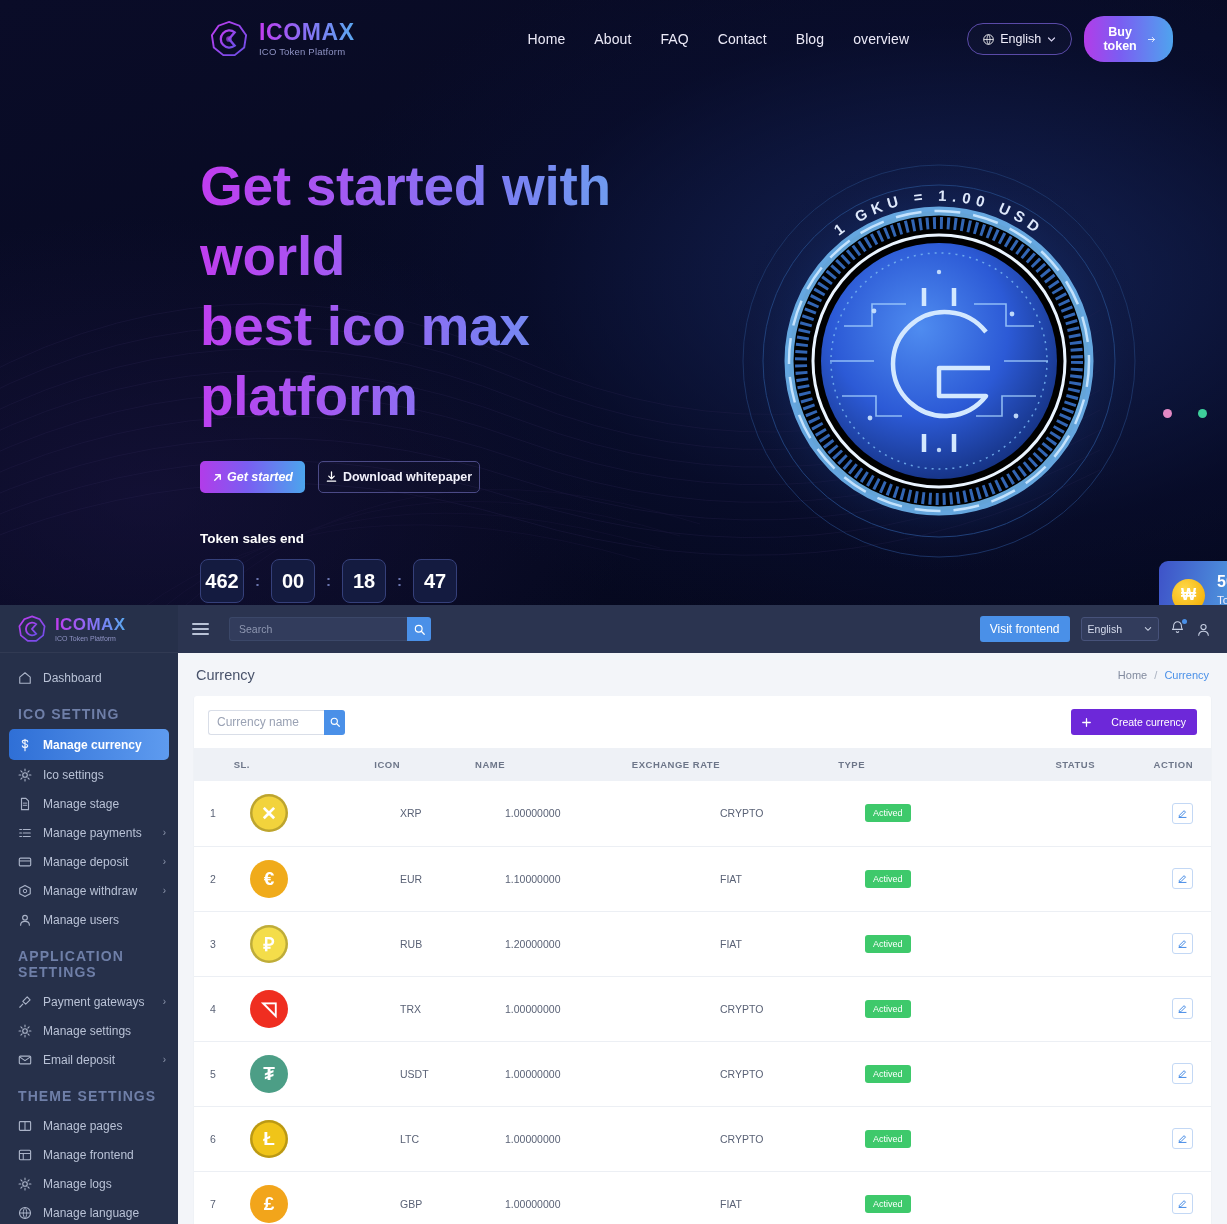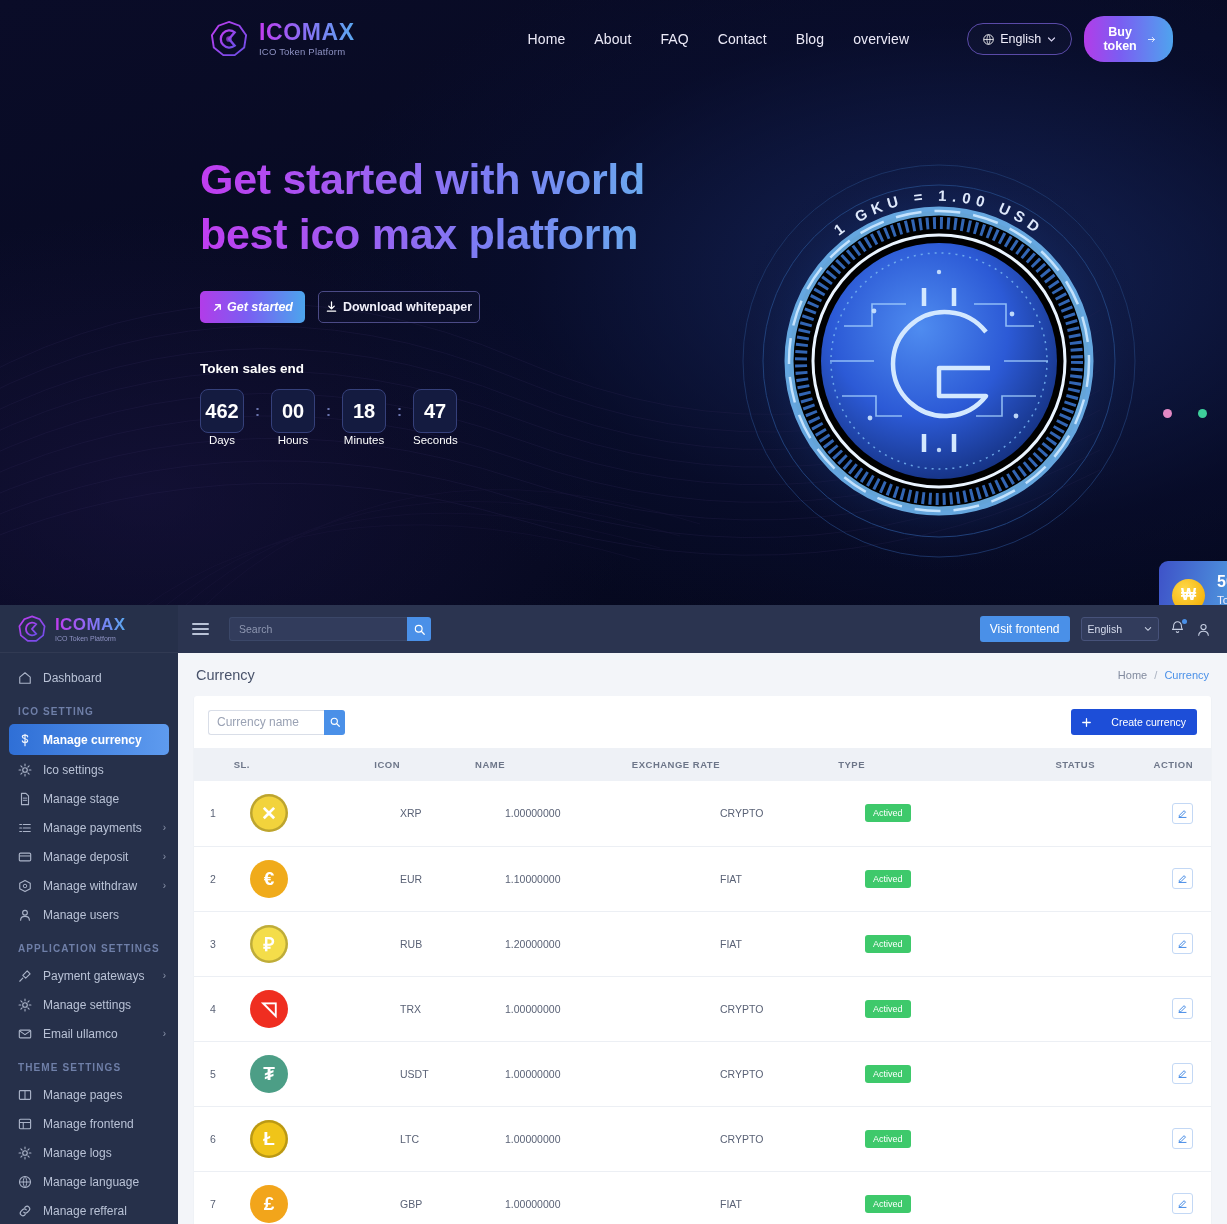--- a/index.html
+++ b/index.html
@@ -46,21 +46,21 @@
   .buy-btn {
     margin-left: 12px; display: flex; align-items: center; gap: 9px;
     border-radius: 20px; padding: 9px 17px; font-size: 12.5px; font-weight: 700;
     color: #fff; border: none;
     background: linear-gradient(90deg, #b33ce8 0%, #7b5df2 40%, #4fa4ee 100%);
   }
 
   .hero-body { position: relative; z-index: 5; display: flex; padding: 0 0 0 200px; }
   .hero-left { width: 500px; padding-top: 74px; }
   .hero-title {
-    font-size: 43px; font-weight: 700; line-height: 1.27; letter-spacing: -.3px;
+    font-size: 55px; font-weight: 700; line-height: 1.27; letter-spacing: -.3px;
     background: linear-gradient(95deg, #c13cf0 0%, #a05cf2 30%, #7b7ef3 58%, #63b9ec 100%);
     -webkit-background-clip: text; background-clip: text; color: transparent;
   }
   .hero-desc {
     margin-top: 23px; font-size: 12.6px; line-height: 1.84; color: #bdbfdb; width: 398px;
   }
   .hero-btns { margin-top: 30px; display: flex; gap: 13px; }
   .btn-start {
     display: flex; align-items: center; justify-content: center; gap: 4px;
     width: 105px; height: 32px; border-radius: 5px; border: none;
@@ -118,21 +118,21 @@
   }
   .sb-mark { width: 28px; height: 28px; flex: 0 0 28px; }
   .sb-name {
     font-size: 17px; font-weight: 700; letter-spacing: .4px; line-height: 1;
     background: linear-gradient(90deg, #c13cf0 0%, #8b6cf5 50%, #5aa8f0 100%);
     -webkit-background-clip: text; background-clip: text; color: transparent;
   }
   .sb-sub { font-size: 7px; color: #8f93c4; margin-top: 2px; }
   .sb-list { padding-top: 10px; }
   .sb-head {
-    font-size: 10px; font-weight: 700; color: #6f7fa8; letter-spacing: 1.1px;
+    font-size: 14px; font-weight: 700; color: #6f7fa8; letter-spacing: 1.1px;
     padding: 14px 8px 7px 18px;
   }
   .sb-item {
     display: flex; align-items: center; gap: 11px; height: 29px;
     padding: 0 12px 0 18px; color: #b9c2d6; font-size: 12px; position: relative;
   }
   .sb-item.active {
     background: linear-gradient(90deg, #2f6fd6 0%, #5e9bef 100%);
     color: #fff; font-weight: 700; border-radius: 5px;
     margin: 0 9px; padding-left: 9px; height: 31px;
@@ -194,21 +194,21 @@
     width: 116px; height: 25px; border: 1px solid #d9dee8; border-right: none;
     font-size: 12px; padding: 0 8px; color: #5c6478; border-radius: 3px 0 0 3px; outline: none;
   }
   .cname-box input::placeholder { color: #9aa2b4; }
   .cname-go {
     width: 21px; height: 25px; background: #4a90e8; border: none; color: #fff;
     border-radius: 0 3px 3px 0; font-size: 10px;
     display: flex; align-items: center; justify-content: center;
   }
   .create-btn {
-    margin-left: auto; background: #1d4ed8; border: none; border-radius: 3px;
+    margin-left: auto; background: #6d28d9; border: none; border-radius: 3px;
     color: #fff; font-size: 10.5px; padding: 7px 11px; display: flex;
     align-items: center; gap: 20px;
   }
 
   table { width: 100%; border-collapse: collapse; }
   thead th {
     background: #eef1f6; font-size: 9.5px; font-weight: 700; color: #6d7689;
     letter-spacing: .5px; text-align: right; padding: 11px 0; height: 30px;
   }
   tbody td {
@@ -517,21 +517,21 @@
             <circle cx="8" cy="8" r="2.6" fill="none" stroke="currentColor" stroke-width="1.3"></circle>
             <path d="M8 1.2v2M8 12.8v2M1.2 8h2M12.8 8h2M3.3 3.3l1.4 1.4M11.3 11.3l1.4 1.4M12.7 3.3l-1.4 1.4M4.7 11.3l-1.4 1.4" stroke="currentColor" stroke-width="1.2" stroke-linecap="round"></path>
           </svg>
           <span>Manage settings</span>
         </div>
         <div class="sb-item">
           <svg class="sb-icon" viewBox="0 0 16 16">
             <rect x="1.5" y="3.5" width="13" height="9" rx="1.2" fill="none" stroke="currentColor" stroke-width="1.3"></rect>
             <path d="M1.8 4.4L8 8.8l6.2-4.4" fill="none" stroke="currentColor" stroke-width="1.2"></path>
           </svg>
-          <span>Email ullamco</span>
+          <span>Email deposit</span>
           <span class="sb-caret">›</span>
         </div>
         <div class="sb-head">THEME SETTINGS</div>
         <div class="sb-item">
           <svg class="sb-icon" viewBox="0 0 16 16">
             <rect x="1.6" y="3" width="12.8" height="10" rx="1" fill="none" stroke="currentColor" stroke-width="1.3"></rect>
             <path d="M8 3v10" stroke="currentColor" stroke-width="1.2"></path>
           </svg>
           <span>Manage pages</span>
         </div>

